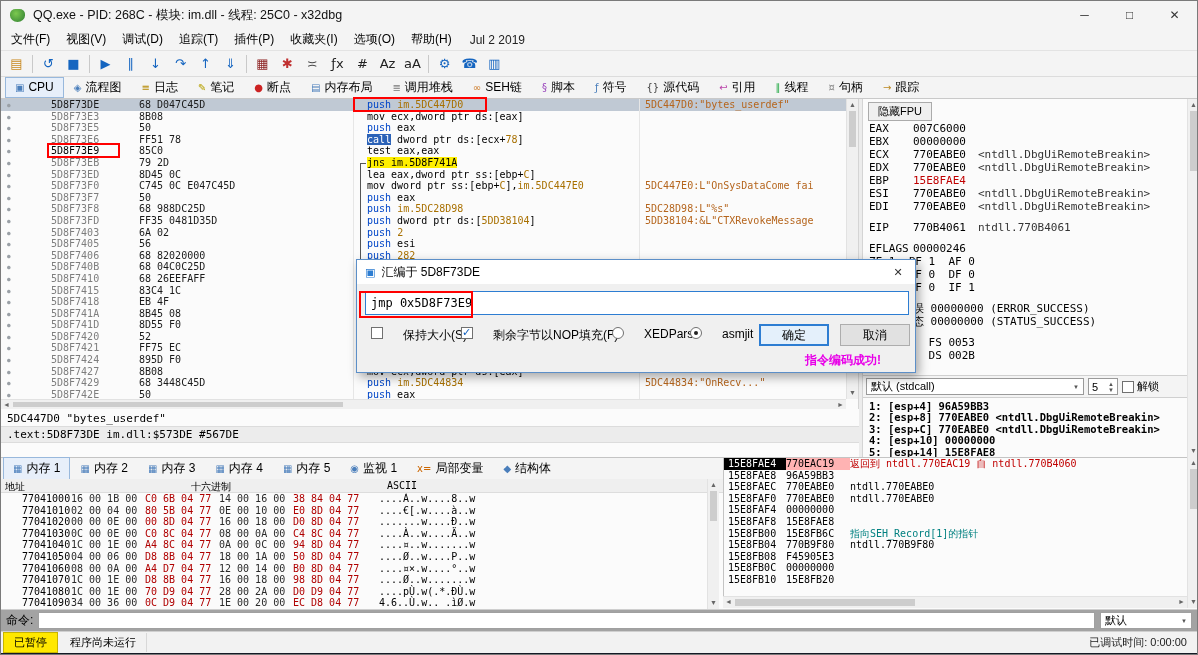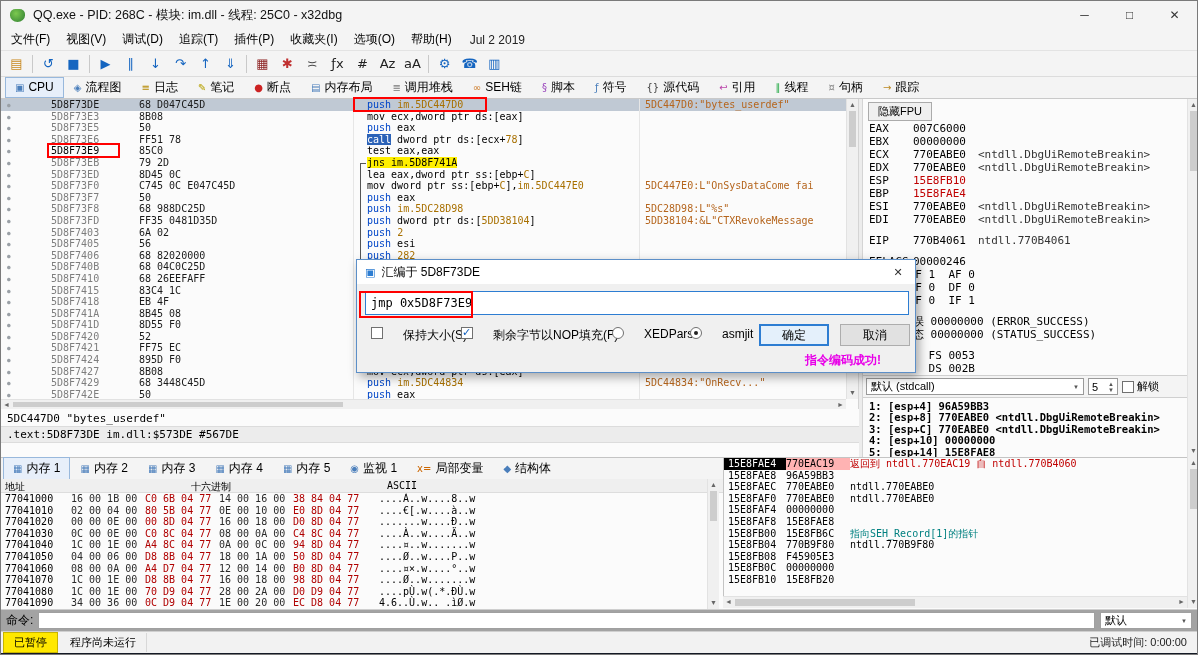--- a/index.html
+++ b/index.html
@@ -87,21 +87,21 @@
 #infopane{position:absolute;left:0;top:408px;width:858px;height:48px;background:#fbfbfb;font-size:11px;font-family:"DejaVu Sans Mono",monospace;}
 #info-line1{padding:3px 6px 1px;}
 #info-line2{background:#ececec;border-top:1px solid #dcdcdc;border-bottom:1px solid #dcdcdc;padding:1px 6px;}
 
 
 #memtabs{position:absolute;left:0;top:456px;width:722px;height:22px;background:#f4f4f4;border-top:1px solid #c4c4c4;display:flex;align-items:center;padding-left:2px;}
 #memhead{position:absolute;left:0;top:478px;width:722px;height:14px;background:#efefef;border-bottom:1px solid #dddddd;font-size:10px;font-family:"DejaVu Sans Mono",monospace;}
 #memhead span{position:absolute;top:1px;}
 #memrows{position:absolute;left:0;top:492px;width:706px;height:116px;overflow:hidden;background:#fbfbfb;}
 .mrow{height:11.6px;line-height:11.6px;font-size:10px;white-space:pre;font-family:"DejaVu Sans Mono",monospace;}
-.maddr{display:inline-block;width:70px;padding-left:4px;color:#000;}
+.maddr{display:inline-block;width:70px;padding-left:21px;color:#000;}
 .mgrp{display:inline-block;width:74px;color:#2a2a2a;}
 .mgrp.red{color:#b00000;}
 .masc{display:inline-block;padding-left:12px;color:#000;}
 #mem-vscroll{left:706px;top:478px;width:12px;height:130px;}
 
 
 #stack{position:absolute;left:722px;top:456px;width:464px;height:139px;background:#fbfbfb;border-left:1px solid #c4c4c4;border-top:1px solid #c4c4c4;overflow:hidden;}
 .srow{height:11.6px;line-height:11.6px;font-size:10px;white-space:pre;font-family:"DejaVu Sans Mono",monospace;}
 .saddr{display:inline-block;width:62px;padding-left:4px;}
 .saddr.csp{background:#000;color:#fff;}
@@ -311,21 +311,20 @@
 
   <div id="vsplit"></div>
 
   <div id="rightpane">
     <span id="fpu-btn">隐藏FPU</span>
     <div id="registers">
         <div class="rline"><span class="rlabel">EAX</span><span class="rval">007C6000</span></div>
         <div class="rline"><span class="rlabel">EBX</span><span class="rval">00000000</span></div>
         <div class="rline"><span class="rlabel">ECX</span><span class="rval">770EABE0</span><span class="rcmt">&lt;ntdll.DbgUiRemoteBreakin&gt;</span></div>
         <div class="rline"><span class="rlabel">EDX</span><span class="rval">770EABE0</span><span class="rcmt">&lt;ntdll.DbgUiRemoteBreakin&gt;</span></div>
-        <div class="rline"><span class="rlabel">ESP</span><span class="rval chg">15E8FB10</span></div>
         <div class="rline"><span class="rlabel">EBP</span><span class="rval chg">15E8FAE4</span></div>
         <div class="rline"><span class="rlabel">ESI</span><span class="rval">770EABE0</span><span class="rcmt">&lt;ntdll.DbgUiRemoteBreakin&gt;</span></div>
         <div class="rline"><span class="rlabel">EDI</span><span class="rval">770EABE0</span><span class="rcmt">&lt;ntdll.DbgUiRemoteBreakin&gt;</span></div>
         <div class="rspace"></div>
         <div class="rline"><span class="rlabel">EIP</span><span class="rval">770B4061</span><span class="rcmt">ntdll.770B4061</span></div>
         <div class="rspace"></div>
         <div class="rline"><span class="rlabel">EFLAGS</span><span class="rval">00000246</span></div>
         <div class="rline">ZF 1  PF 1  AF 0</div>
         <div class="rline">OF 0  SF 0  DF 0</div>
         <div class="rline">CF 0  TF 0  IF 1</div>

